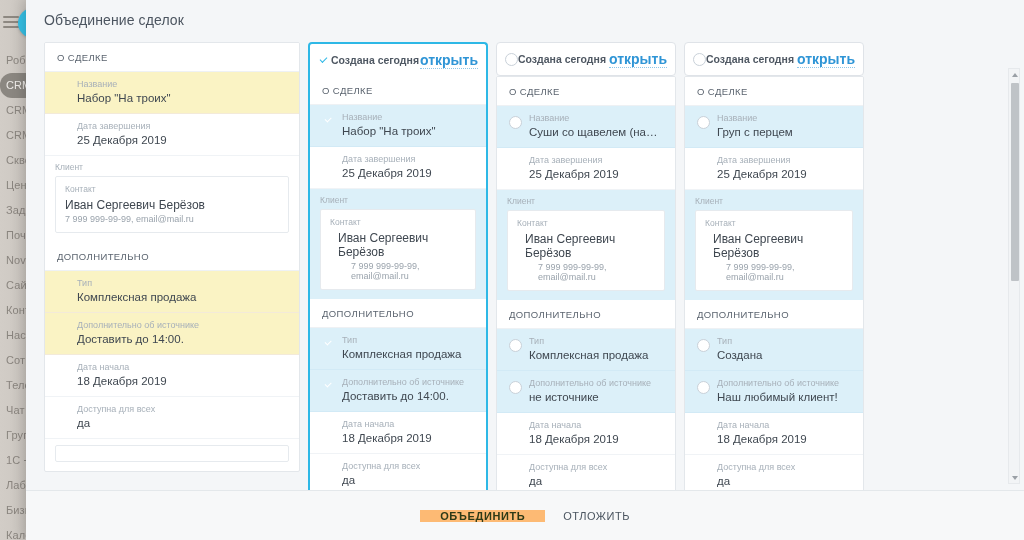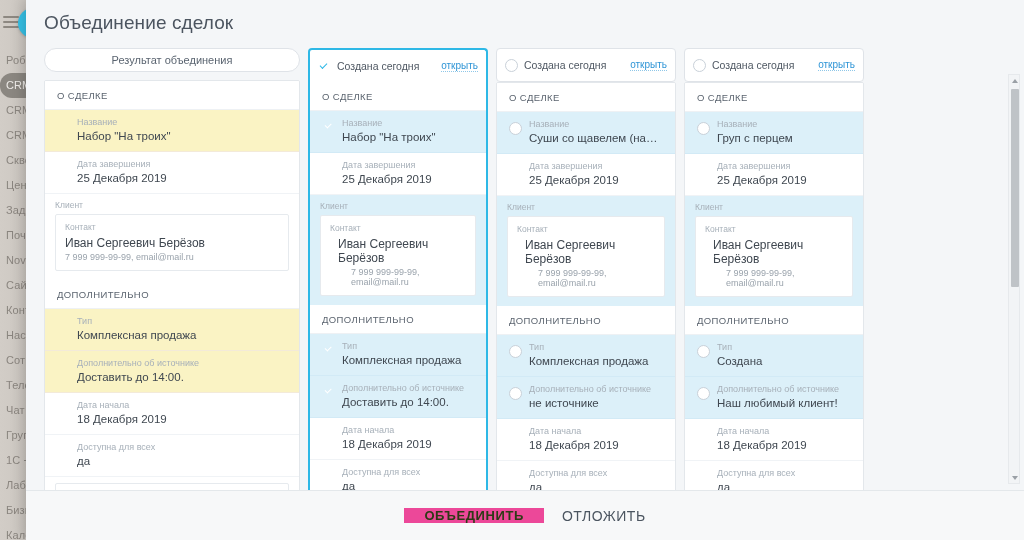--- a/index.html
+++ b/index.html
@@ -47,21 +47,21 @@
 
   
   .modal {
     position: absolute; left: 26px; top: 0; width: 998px; height: 540px;
     background: #f4f6f8;
     box-shadow: -3px 0 12px rgba(0,0,0,.18);
     display: flex; flex-direction: column;
   }
   .modal-head { padding: 12px 0 6px 18px; flex: 0 0 auto; }
   .modal-title {
-    font-size: 19px; color: #4c5560; font-weight: 400; letter-spacing: .1px;
+    font-size: 14px; color: #4c5560; font-weight: 400; letter-spacing: .1px;
   }
 
   .modal-body {
     flex: 1 1 auto; position: relative; overflow: hidden;
     padding: 0 0 0 0;
   }
   .cols {
     position: absolute; left: 0; top: 0; right: 22px; bottom: 0;
     display: flex; gap: 8px; padding: 8px 6px 0 18px;
   }
@@ -75,25 +75,25 @@
     background: #fff; display: flex; align-items: center;
     justify-content: center; font-size: 11px; color: #5a6470;
     margin-bottom: 8px;
   }
 
   
   .cand-head {
     height: 24px; border: 1px solid #dfe3e8; border-radius: 4px;
     background: #fff; display: flex; align-items: center;
     padding: 16px 8px; font-size: 10.5px; color: #4f5863;
-    margin-bottom: 0; gap: 6px;
+    margin-bottom: 0;  font-weight: bold;
   }
   .cand-head .lbl { flex: 1 1 auto; }
   .cand-head .open {
-    color: #2f95d6; font-size: 10px; border-bottom: 1px dotted #8fc7e8;
+    color: #2f95d6; font-size: 14px; border-bottom: 1px dotted #8fc7e8;
     cursor: pointer;
   }
 
   
   .rad {
     width: 13px; height: 13px; border-radius: 50%;
     border: 1.5px solid #c9d1d9; background: #fff;
     flex: 0 0 auto; display: inline-block;
   }
   .chk {
@@ -190,27 +190,27 @@
     background: #bfc3c7; border-radius: 1px;
   }
 
   
   .footer {
     flex: 0 0 auto; height: 50px; background: #f7f8f9;
     border-top: 1px solid #e4e8eb;
     display: flex; align-items: center; justify-content: center; gap: 18px;
   }
   .btn-primary {
-    background: #ec4899; color: #2e3a16; border: none;
-    font-size: 13px; font-weight: 700; letter-spacing: .6px;
+    background: #fdba74; color: #2e3a16; border: none;
+    font-size: 11px; font-weight: 700; letter-spacing: .6px;
     text-transform: uppercase; padding: 0 20px; cursor: pointer;
   }
   .btn-link {
     background: transparent; border: none; color: #4b5560;
-    font-size: 14px; letter-spacing: .5px; text-transform: uppercase;
+    font-size: 11px; letter-spacing: .5px; text-transform: uppercase;
     cursor: pointer;
   }
 </style>
 </head>
 <body>
 
 <div id="app">
 
   <div class="bg-sidebar">
     <div class="bg-burger">
@@ -246,21 +246,20 @@
 
   <div class="modal">
 
     <div class="modal-head">
       <div class="modal-title">Объединение сделок</div>
     </div>
 
     <div class="modal-body">
       <div class="cols" id="cols">
           <div class="col">
-            <div class="res-tab">Результат объединения</div>
             <div class="card">
               <div class="sec-title">О СДЕЛКЕ</div>
               <div class="row hl-yellow">
                 <div class="mark"><span class="dot"></span></div>
                 <div class="fld">
                   <div class="f-label">Название</div>
                   <div class="f-value">Набор "На троих"</div>
                 </div>
               </div>
               <div class="row plain">

